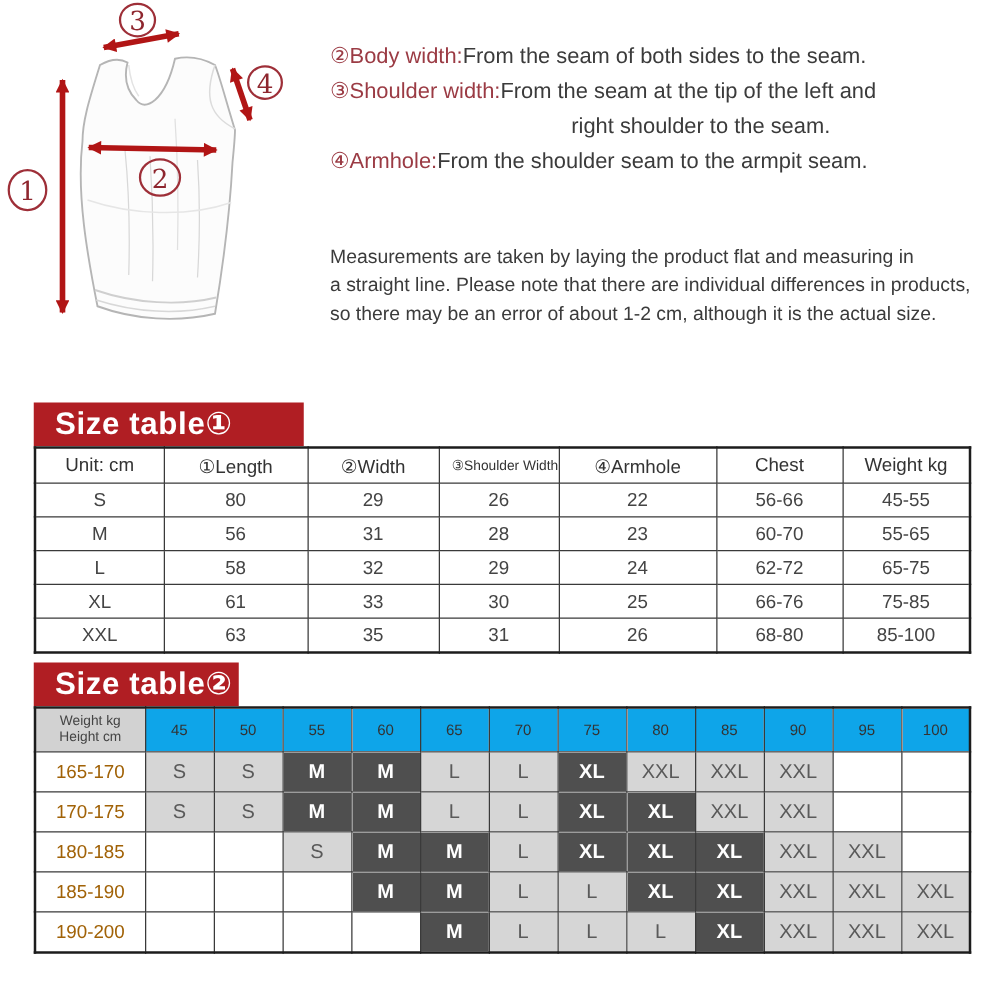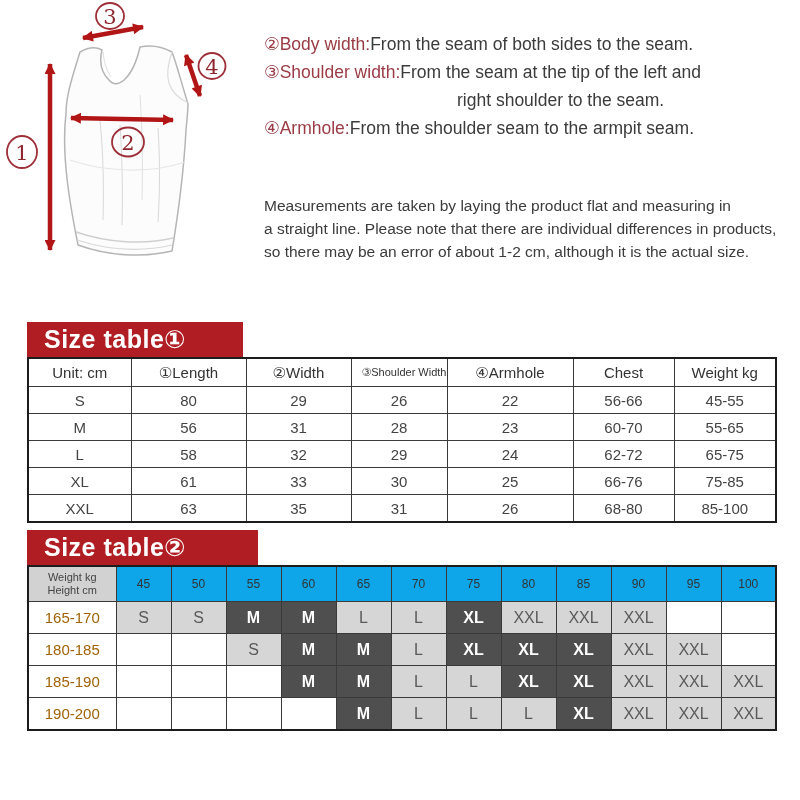--- a/index.html
+++ b/index.html
@@ -9,21 +9,21 @@
   .vest-svg{position:absolute;left:0;top:0;}
   .defs{position:absolute;left:264px;top:30px;width:505px;font-size:17.5px;color:#3b3b3b;line-height:28px;}
   .def-item{padding-left:193px;text-indent:-193px;}
   .def-term{color:#9b3b44;}
   .def-desc{white-space:pre-line;}
   .note{position:absolute;left:264px;top:194px;width:540px;margin:0;font-size:15.5px;line-height:23px;color:#3b3b3b;white-space:pre-line;}
 
   
   .banner{position:absolute;background:#b01e23;color:#fff;font-weight:bold;font-size:25px;height:35px;line-height:35px;padding-left:17px;box-sizing:border-box;letter-spacing:.5px;}
   #banner1{left:27px;top:322px;width:216px;}
-  #banner2{left:27px;top:530px;width:231px;}
+  #banner2{left:27px;top:530px;width:164px;}
 
   
   table{position:absolute;border-collapse:collapse;table-layout:fixed;background:#fff;padding-left:19px;}
   th,td{border:1px solid #3a3a3a;text-align:center;vertical-align:middle;font-weight:normal;padding:0;overflow:hidden;}
   #table1{left:27px;top:357px;width:748px;border:2px solid #1c1c1c;}
   #table1 th{height:27px;font-size:15px;color:#333;}
   #table1 th.small{font-size:11px;text-align:right;}
   #table1 td{height:26px;font-size:15px;color:#444;}
 
   #table2{left:27px;top:565px;width:748px;border:2px solid #1c1c1c;}
@@ -215,20 +215,35 @@
           <td class="light">L</td>
           <td class="light">L</td>
           <td class="dark">XL</td>
           <td class="light">XXL</td>
           <td class="light">XXL</td>
           <td class="light">XXL</td>
           <td class="empty"></td>
           <td class="empty"></td>
         </tr>
         <tr>
+          <th>170-175</th>
+          <td class="light">S</td>
+          <td class="light">S</td>
+          <td class="dark">M</td>
+          <td class="dark">M</td>
+          <td class="light">L</td>
+          <td class="light">L</td>
+          <td class="dark">XL</td>
+          <td class="dark">XL</td>
+          <td class="light">XXL</td>
+          <td class="light">XXL</td>
+          <td class="empty"></td>
+          <td class="empty"></td>
+        </tr>
+        <tr>
           <th>180-185</th>
           <td class="empty"></td>
           <td class="empty"></td>
           <td class="light">S</td>
           <td class="dark">M</td>
           <td class="dark">M</td>
           <td class="light">L</td>
           <td class="dark">XL</td>
           <td class="dark">XL</td>
           <td class="dark">XL</td>

